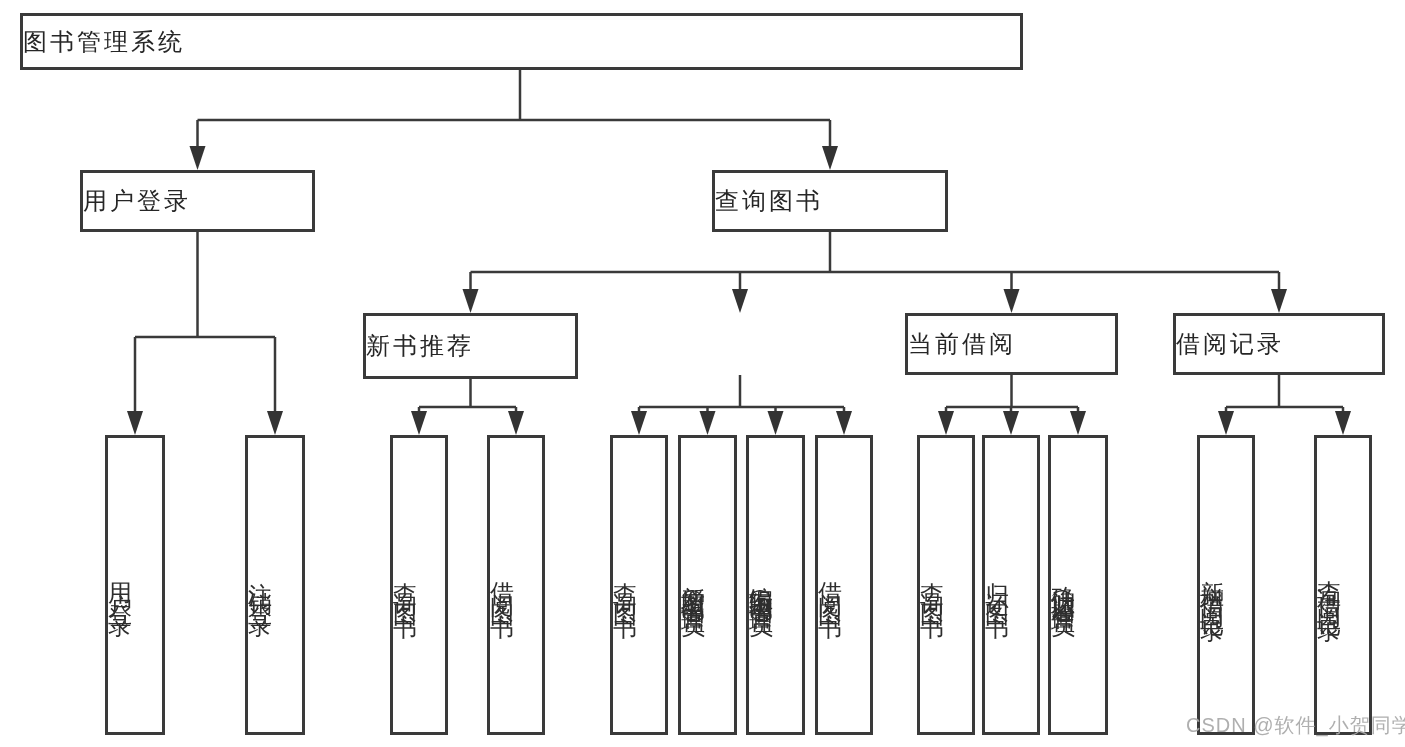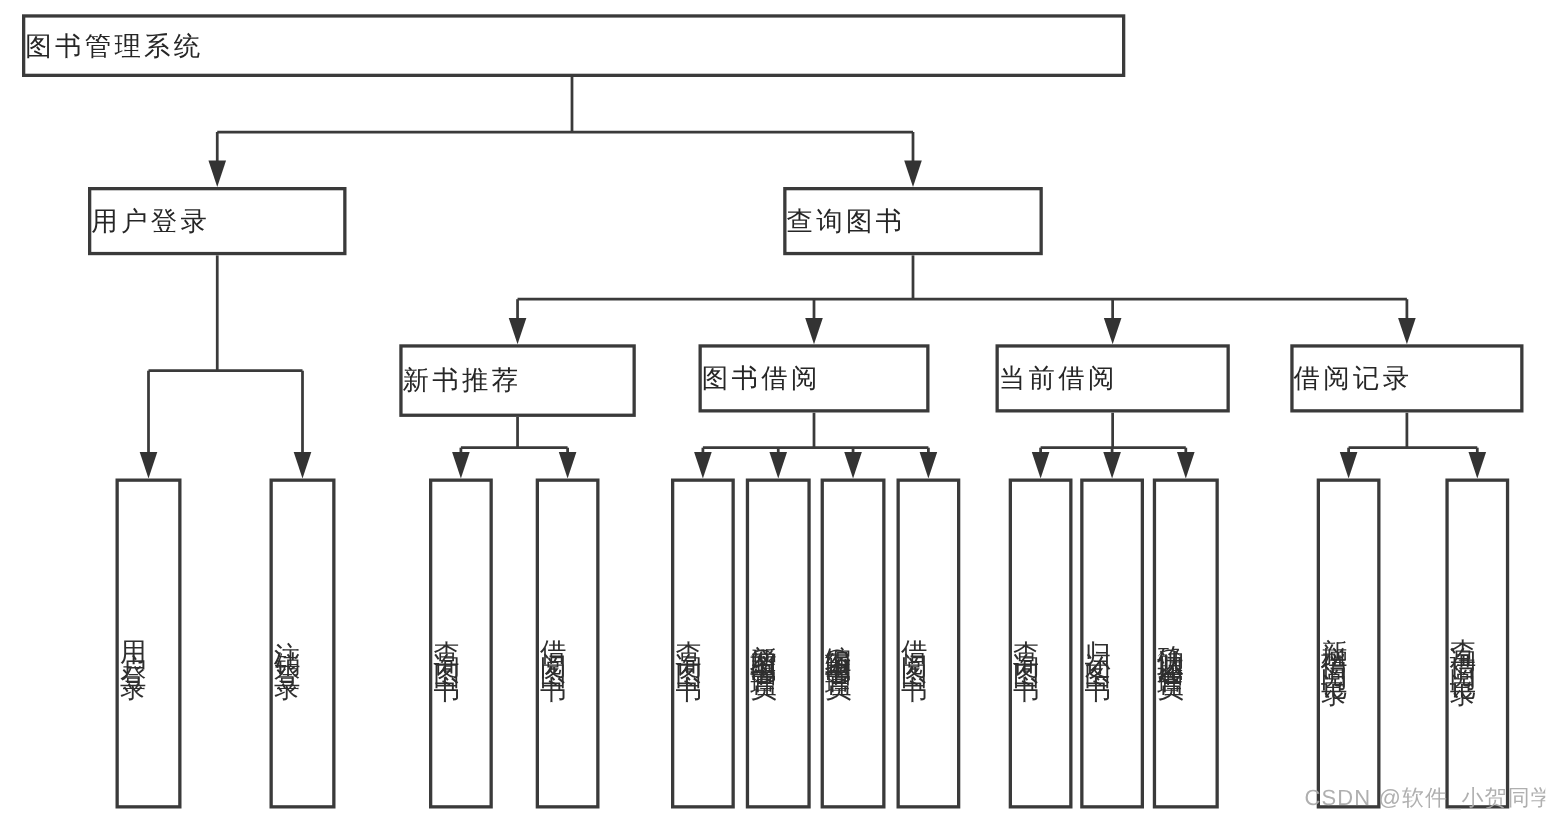--- a/index.html
+++ b/index.html
@@ -101,23 +101,20 @@
   <div class="node hbox" style="left:80px;top:170px;width:235px;height:62px;">
     <span>用户登录</span>
   </div>
   <div class="node hbox" style="left:712px;top:170px;width:236px;height:62px;">
     <span>查询图书</span>
   </div>
 
   <div class="node hbox" style="left:363px;top:313px;width:215px;height:66px;">
     <span>新书推荐</span>
   </div>
-  <div class="node hbox" style="left:635px;top:313px;width:210px;height:62px;">
-    <span>图书借阅</span>
-  </div>
   <div class="node hbox" style="left:905px;top:313px;width:213px;height:62px;font-family:Liberation Mono, monospace;">
     <span>当前借阅</span>
   </div>
   <div class="node hbox" style="left:1173px;top:313px;width:212px;height:62px;">
     <span>借阅记录</span>
   </div>
 
   <div class="node vbox" style="left:105px;top:435px;width:60px;height:300px;">
     <span class="vtext ls-4">用户登录</span>
   </div>

